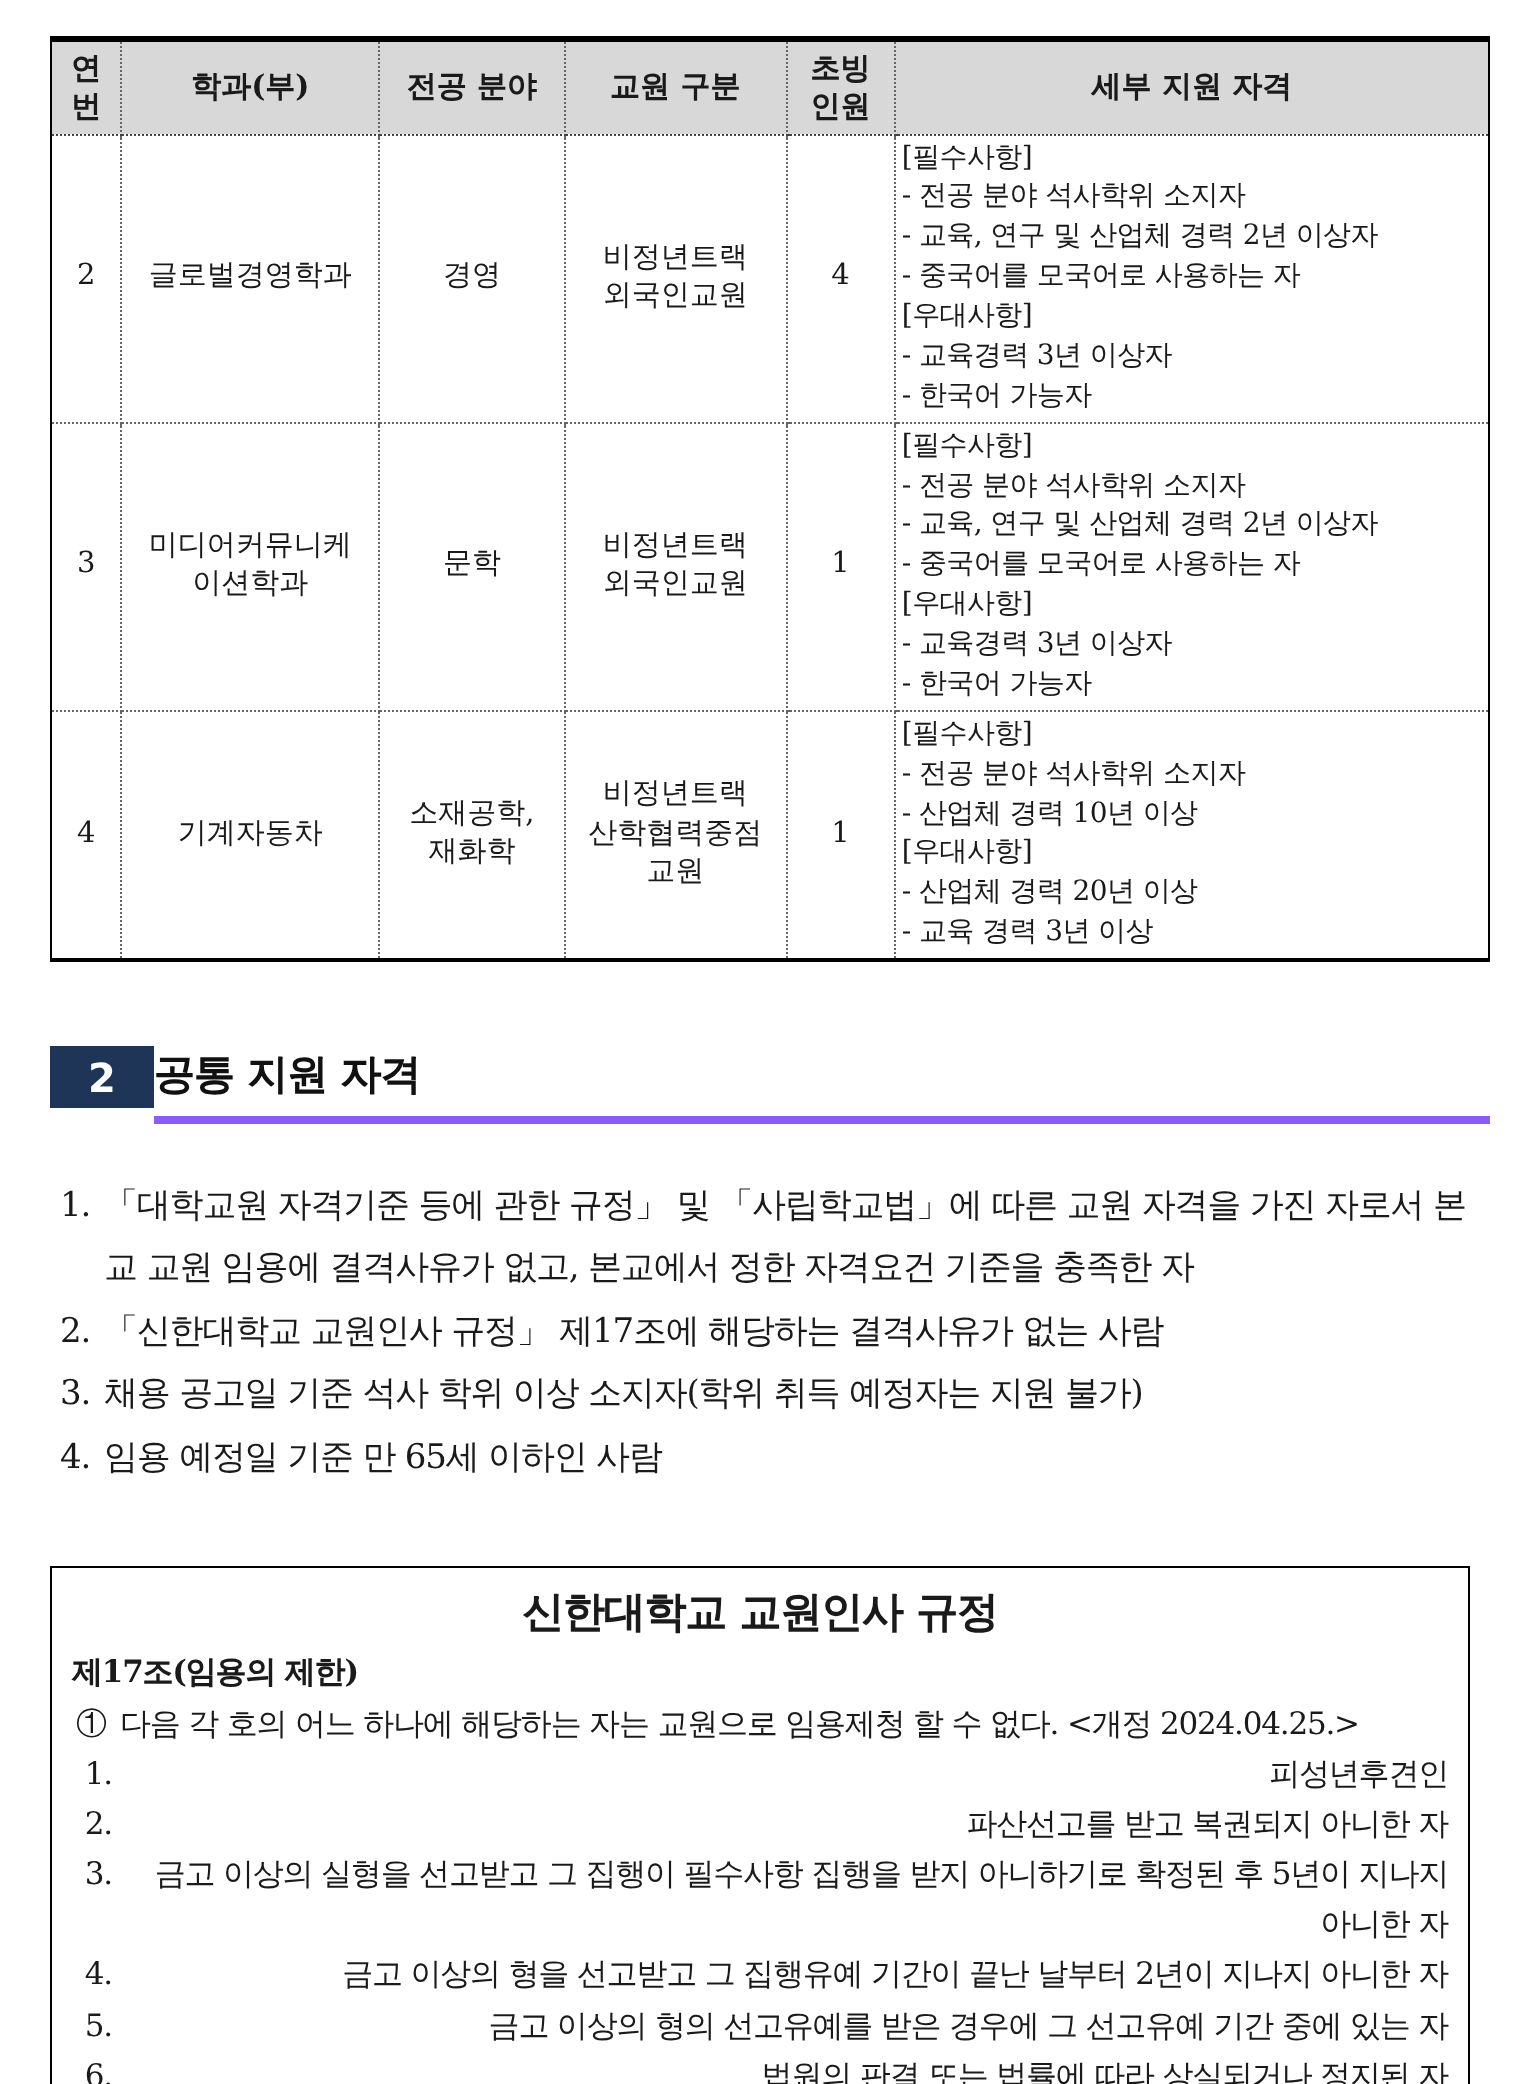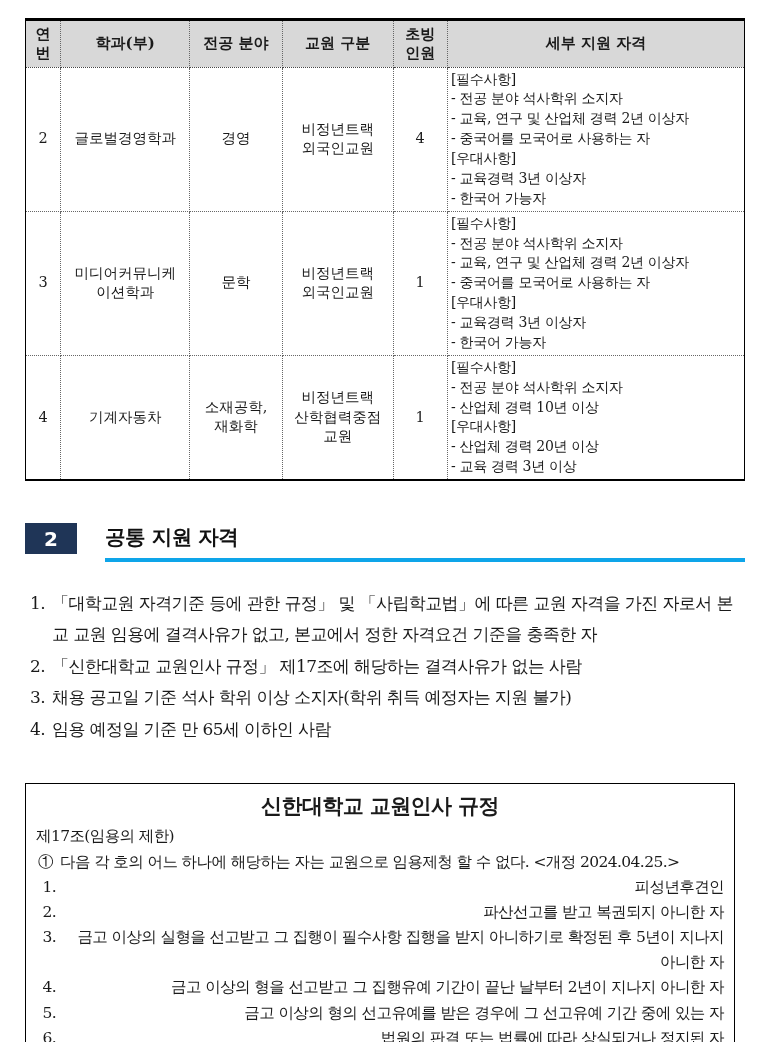--- a/index.html
+++ b/index.html
@@ -60,23 +60,22 @@
   .section-num{
     width:52px; height:31px;
     background:#1f3557;
     color:#fff;
     font-family:"DejaVu Sans","Liberation Sans",sans-serif;
     font-weight:bold;
     font-size:20px;
     display:flex; align-items:center; justify-content:center;
   }
   .section-title-wrap{
-    margin-left:28px;
     flex:1;
-    border-bottom:4px solid #0ea5e9;
+    border-bottom:4px solid #8b5cf6;
     padding-bottom:7px;
   }
   .section-title{
     font-family:"DejaVu Sans","Liberation Sans",sans-serif;
     font-weight:bold;
     font-size:20.5px;
     color:#111;
     letter-spacing:-0.5px;
   }
 
@@ -95,21 +94,21 @@
     padding:6px 10px 8px 10px;
     font-size:15.5px;
     letter-spacing:-0.6px;
   }
   .reg-title{
     text-align:center;
     font-weight:bold;
     font-size:21px;
     margin:2px 0 6px 0;
   }
-  .reg-article{font-weight:normal; font-size:15.5px; margin-bottom:3px;}
+  .reg-article{font-weight:bold; font-size:15.5px; margin-bottom:3px;}
   .reg-clause{display:flex; line-height:1.6;}
   .reg-clause .num{flex:0 0 22px; padding-left:2px;}
   .reg-clause .txt{flex:1;}
   .reg-item{display:flex; line-height:1.62;}
   .reg-item .num{flex:0 0 20px; text-align:right; padding-right:5px;}
   .reg-item .txt{flex:1;text-align:right;}
 </style>
 </head>
 <body>
 

